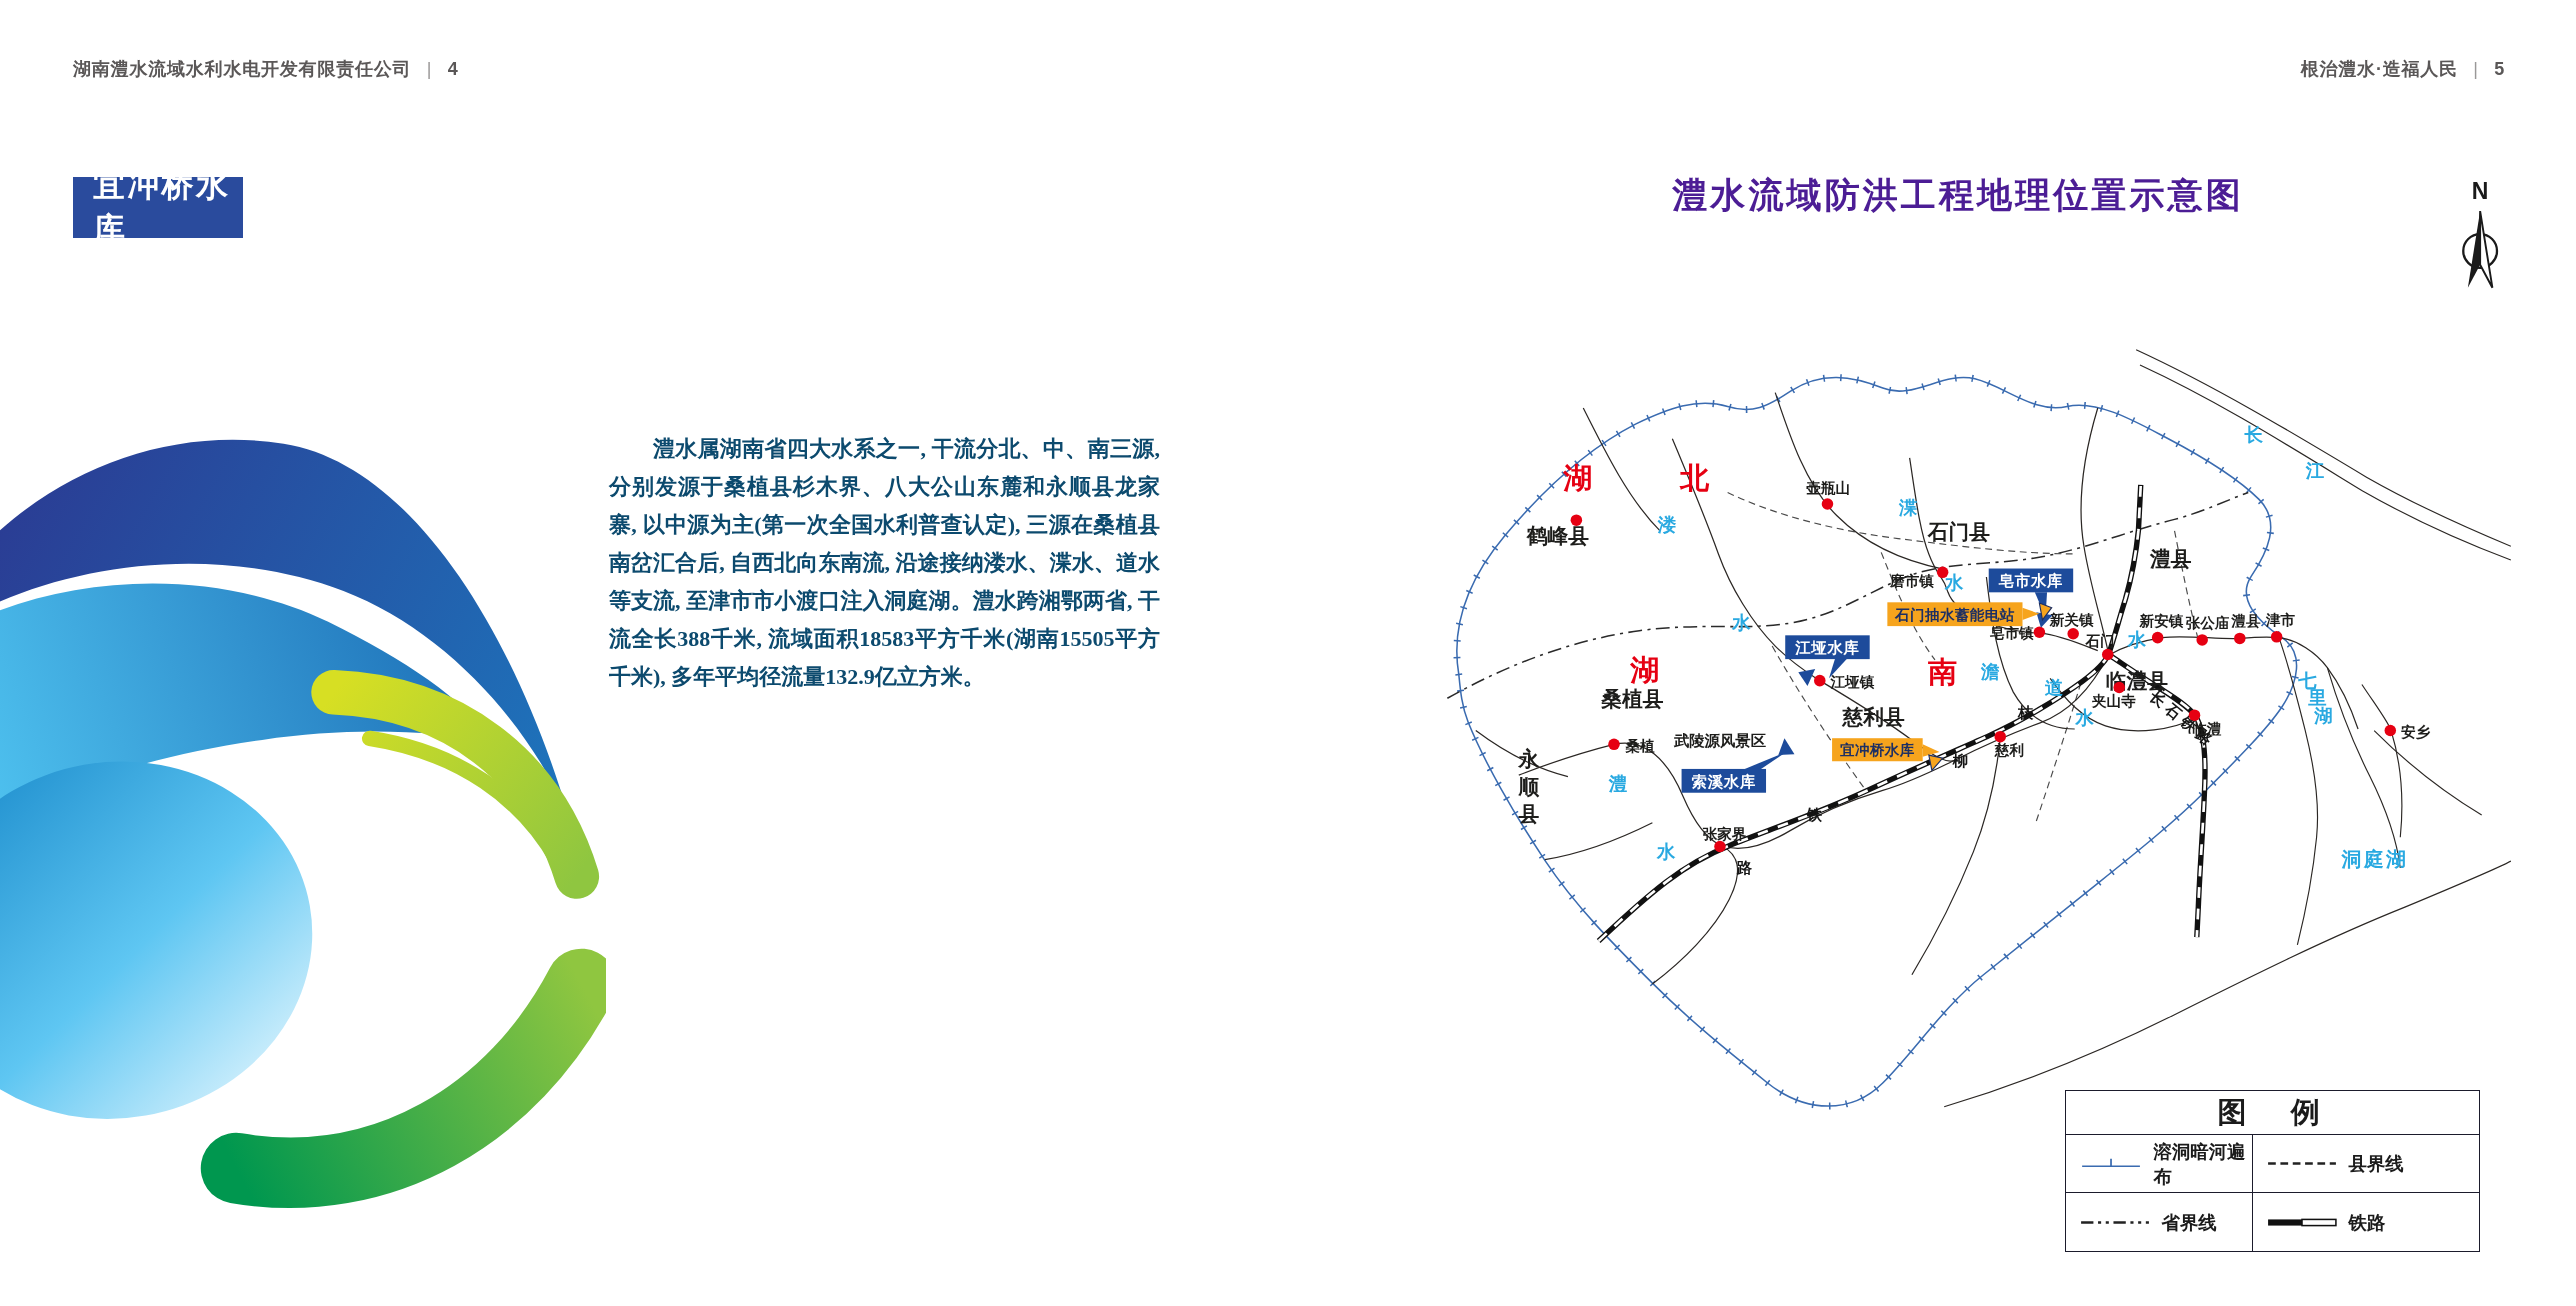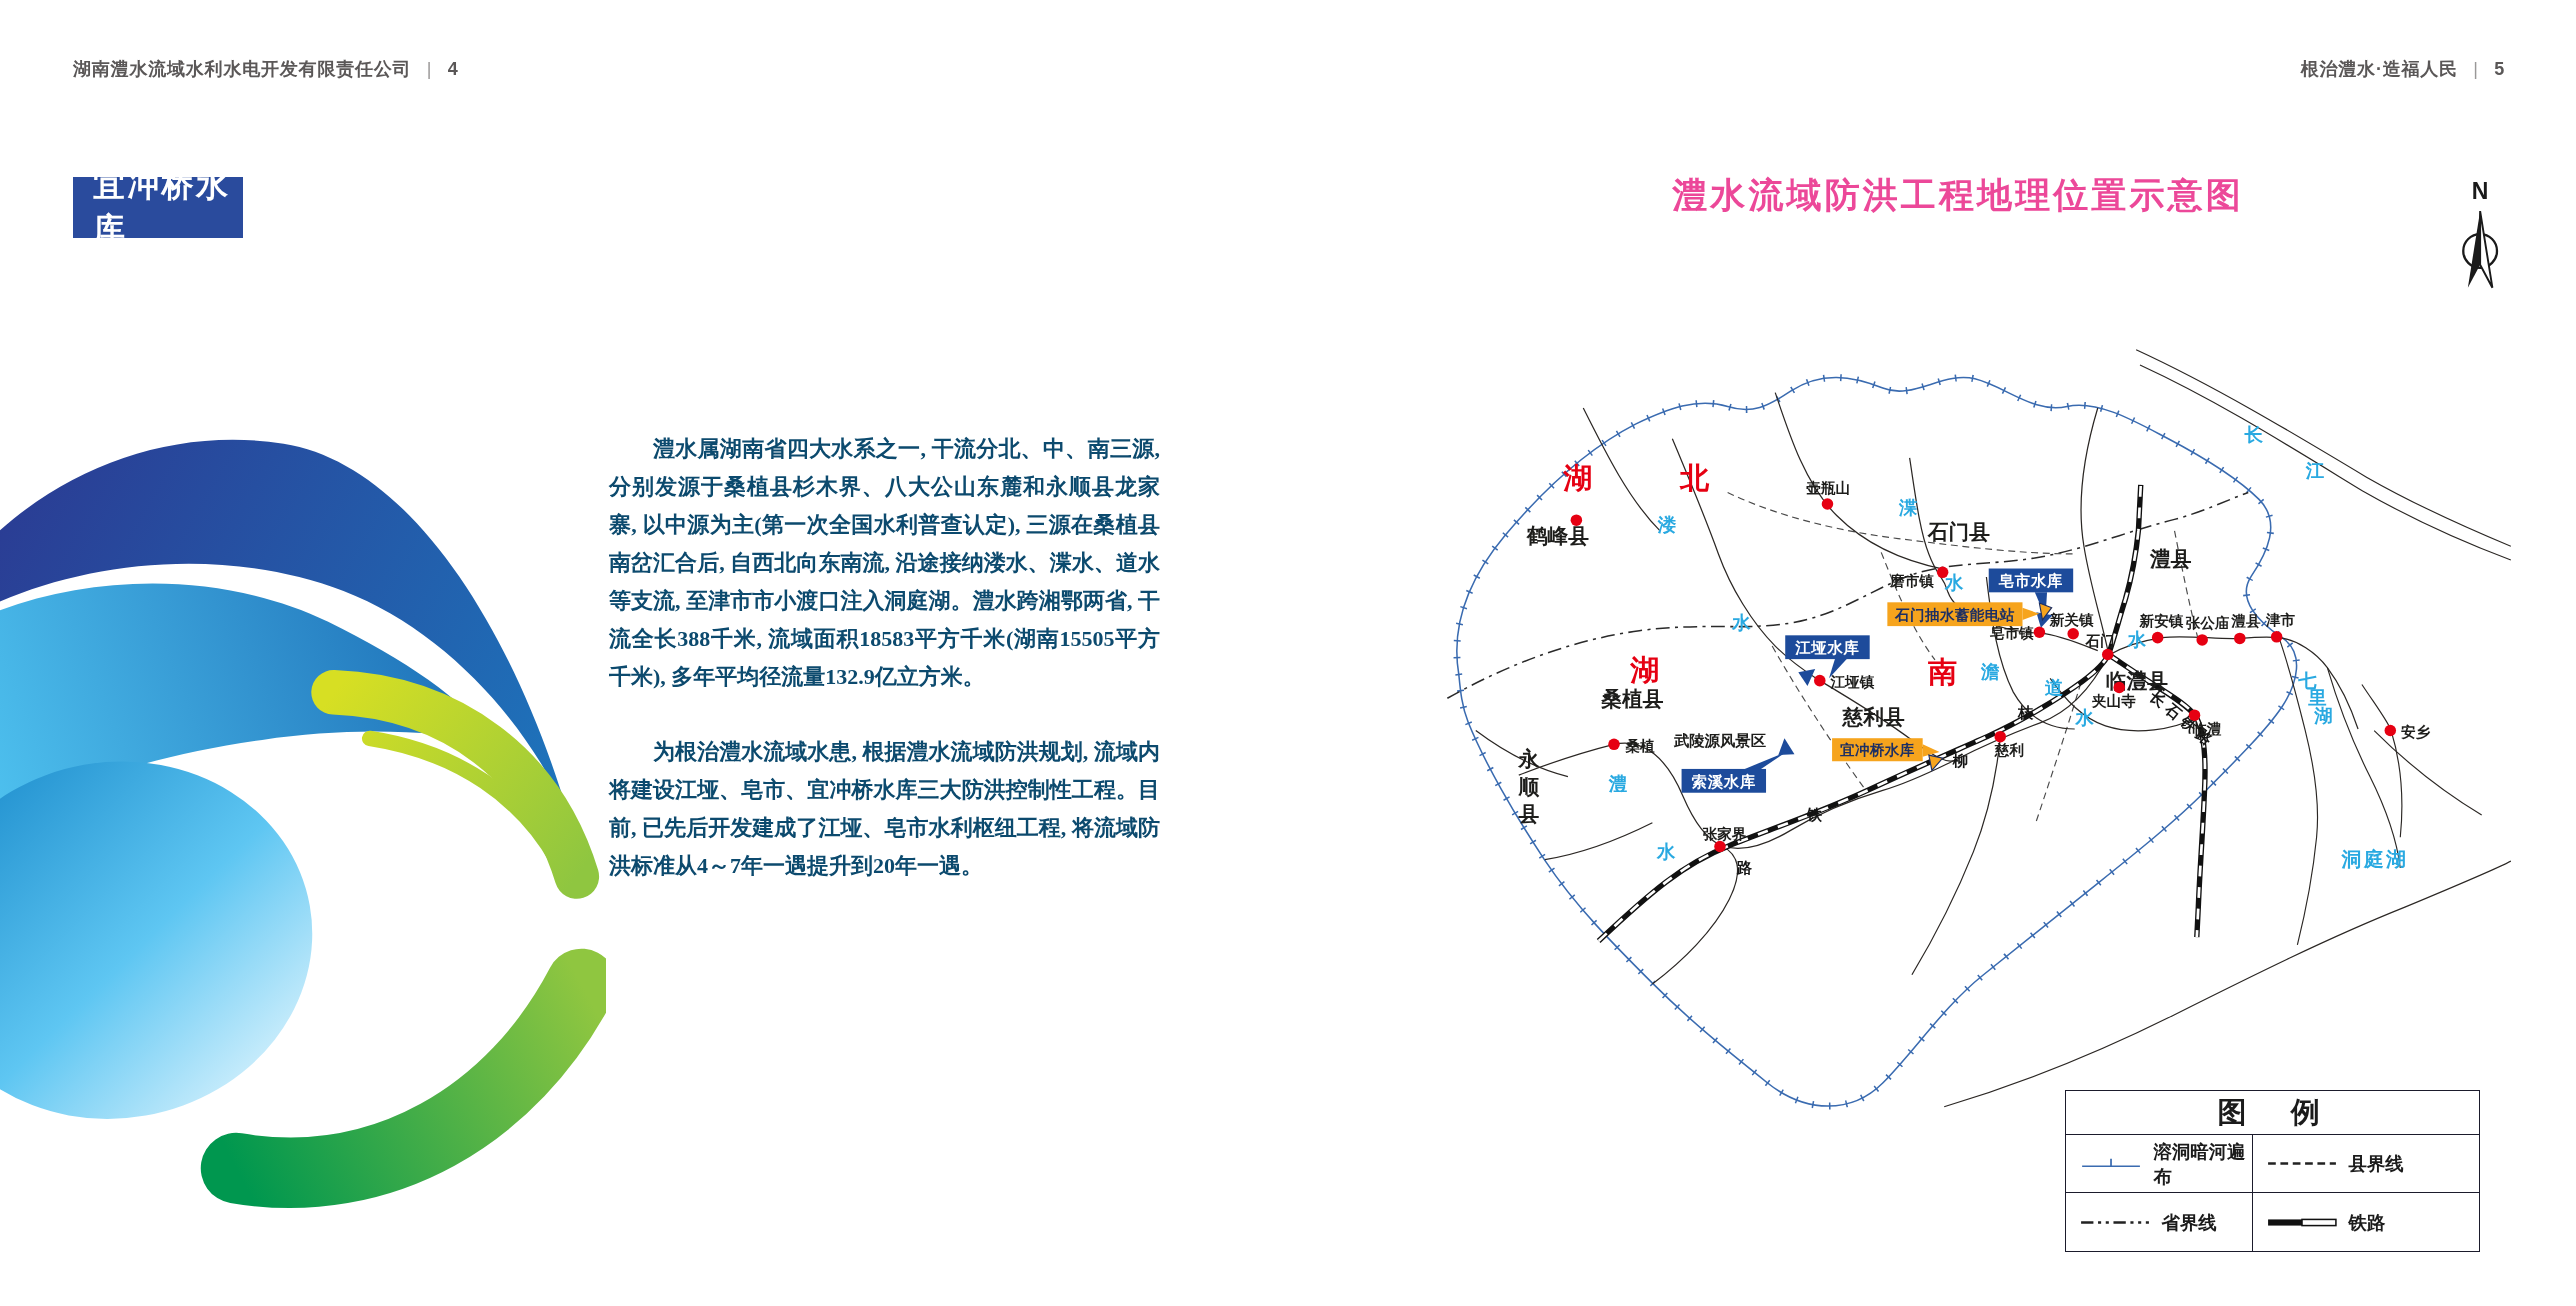--- a/index.html
+++ b/index.html
@@ -21,21 +21,21 @@
   
   .textcol{
     position:absolute;left:609px;top:430px;width:551px;
     font-family:"Liberation Serif",serif;font-size:22px;line-height:38px;
     font-weight:bold;color:#0c4a6e;text-align:justify;
   }
   .textcol p{margin:0 0 37px 0;text-indent:2em;}
   
   .map-title{
     position:absolute;left:1605px;top:172px;width:706px;text-align:center;
-    font-size:35px;font-weight:bold;color:#ec4899;letter-spacing:3.1px;white-space:nowrap;
+    font-size:35px;font-weight:bold;color:#4c1d95;letter-spacing:3.1px;white-space:nowrap;
   }
   
   .legend{position:absolute;left:2065px;top:1090px;width:415px;border:1.5px solid #1b1b2c;box-sizing:border-box;background:#fff;}
   .legend-title{height:43px;border-bottom:1.5px solid #1b1b2c;display:flex;align-items:center;justify-content:center;
     font-size:29px;font-weight:bold;letter-spacing:7.7px;color:#1b1b1b;}
   .legend-grid{display:grid;grid-template-columns:187px 1fr;}
   .legend-cell{height:58px;display:flex;align-items:center;padding-left:12.3px;gap:9.2px;
     font-size:18.4px;font-weight:bold;color:#1b1b1b;box-sizing:border-box;}
   .legend-cell.cb{border-bottom:1.5px solid #1b1b2c;}
   .legend-cell.cr{border-right:1.5px solid #1b1b2c;}
@@ -88,21 +88,20 @@
   <path fill="url(#gDark)" d="M -8 188 C 96 86 238 36 380 58 C 540 83 676 290 752 545 C 698 420 588 300 458 250 C 300 190 118 212 -8 272 Z"></path>
   <path fill="url(#gLight)" d="M -8 282 C 130 226 300 224 438 290 C 540 340 612 390 658 448 C 566 430 462 428 352 444 C 198 466 72 510 -8 556 Z"></path>
   <ellipse cx="160" cy="705" rx="258" ry="232" transform="rotate(-10 160 705)" fill="url(#gCyan)"></ellipse>
   <path fill="none" stroke="url(#gYellow)" stroke-width="58" stroke-linecap="round" d="M 445 382 C 600 388 718 478 762 622"></path>
   <path fill="none" stroke="url(#gYellow)" stroke-width="20" stroke-linecap="round" d="M 492 442 C 610 460 692 522 736 600"></path>
   <path fill="none" stroke="url(#gGreen)" stroke-width="92" stroke-linecap="round" d="M 318 1002 C 508 1034 678 934 768 762"></path>
 </svg>
 
 <div class="textcol">
   <p>澧水属湖南省四大水系之一, 干流分北、中、南三源, 分别发源于桑植县杉木界、八大公山东麓和永顺县龙家寨, 以中源为主(第一次全国水利普查认定), 三源在桑植县南岔汇合后, 自西北向东南流, 沿途接纳溇水、渫水、道水等支流, 至津市市小渡口注入洞庭湖。澧水跨湘鄂两省, 干流全长388千米, 流域面积18583平方千米(湖南15505平方千米), 多年平均径流量132.9亿立方米。</p>
-  <p>为根治澧水流域水患, 根据澧水流域防洪规划, 流域内将建设江垭、皂市、宜冲桥水库三大防洪控制性工程。目前, 已先后开发建成了江垭、皂市水利枢纽工程, 将流域防洪标准从4～7年一遇提升到20年一遇。</p>
 </div>
 
 <div class="hdr hdr-right">
   <span>根治澧水·造福人民</span><span class="sep">|</span><span>5</span>
 </div>
 
 <div class="map-title">澧水流域防洪工程地理位置示意图</div>
 
 <svg style="position:absolute;left:2451px;top:174px;" width="69" height="127" viewBox="0 0 90 165">
   <text x="38" y="32" text-anchor="middle" font-size="30" font-weight="bold" fill="#1a1a1a">N</text>

